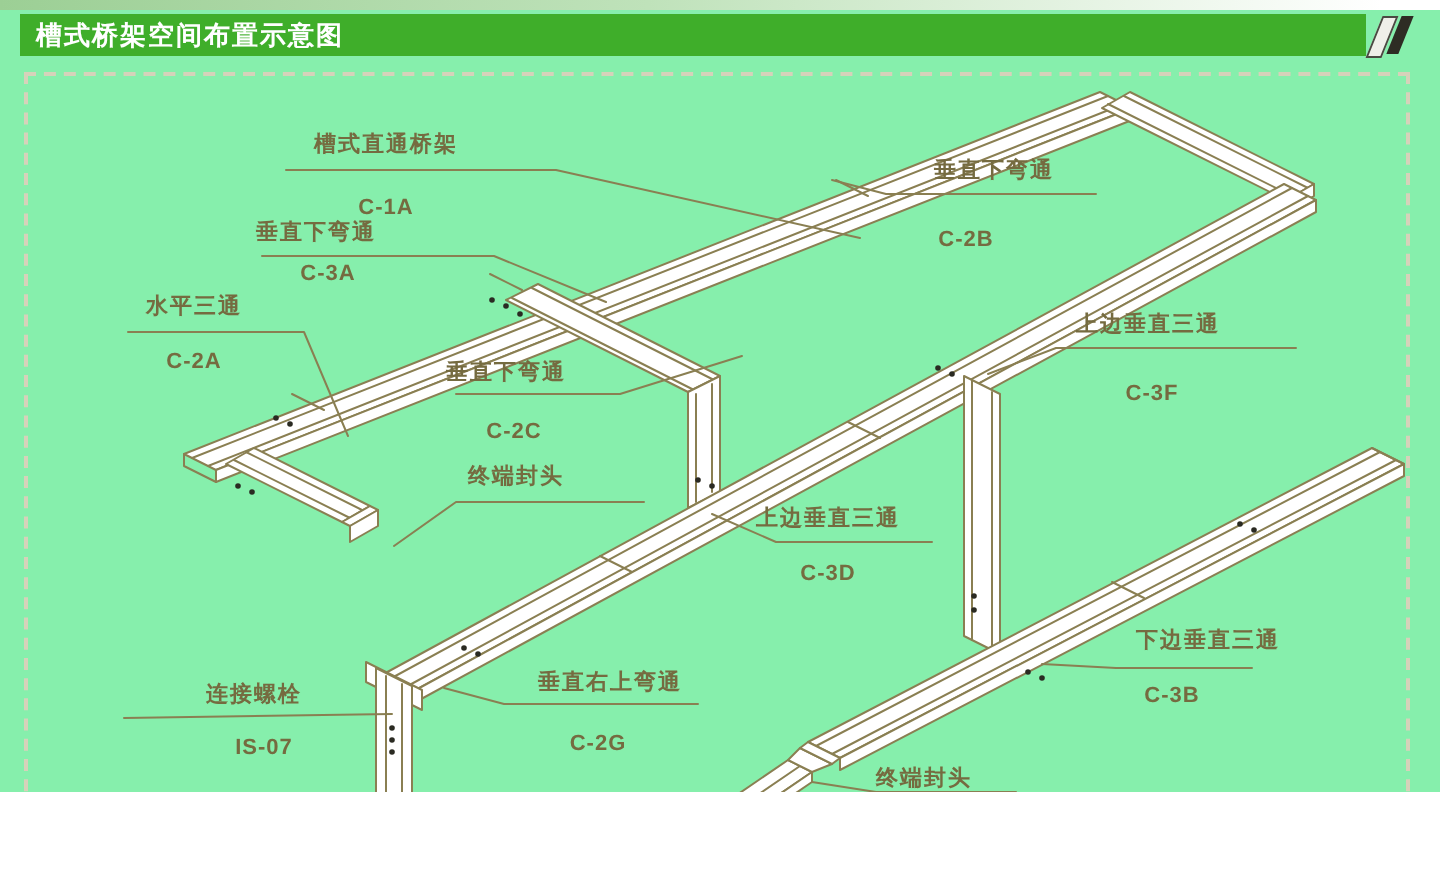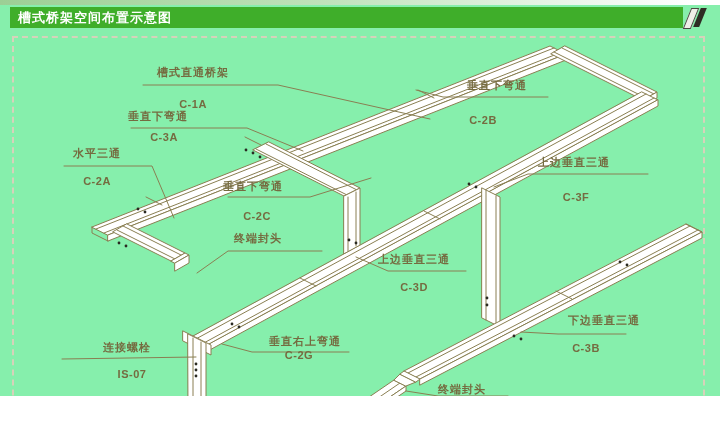--- a/index.html
+++ b/index.html
@@ -189,18 +189,18 @@
   <span class="lbl" style="left:414px;top:259px">上边垂直三通</span>
   <span class="code" style="left:414px;top:287px">C-3D</span>
 
   <span class="lbl" style="left:604px;top:320px">下边垂直三通</span>
   <span class="code" style="left:586px;top:348px">C-3B</span>
 
   <span class="lbl" style="left:127px;top:347px">连接螺栓</span>
   <span class="code" style="left:132px;top:374px">IS-07</span>
 
   <span class="lbl" style="left:305px;top:341px">垂直右上弯通</span>
-  <span class="code" style="left:299px;top:355px">C-2G</span>
+  <span class="code" style="left:299px;top:372px">C-2G</span>
 
   <span class="lbl" style="left:462px;top:389px">终端封头</span>
   <span class="code" style="left:456px;top:434px">C-5C</span>
 
 </div>
 
 </body></html>

